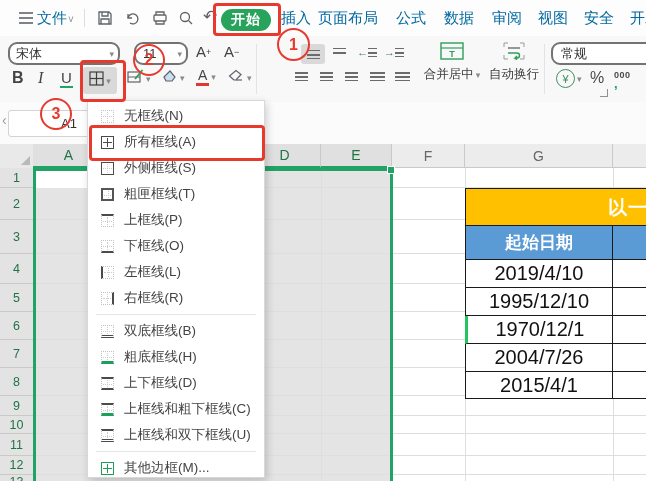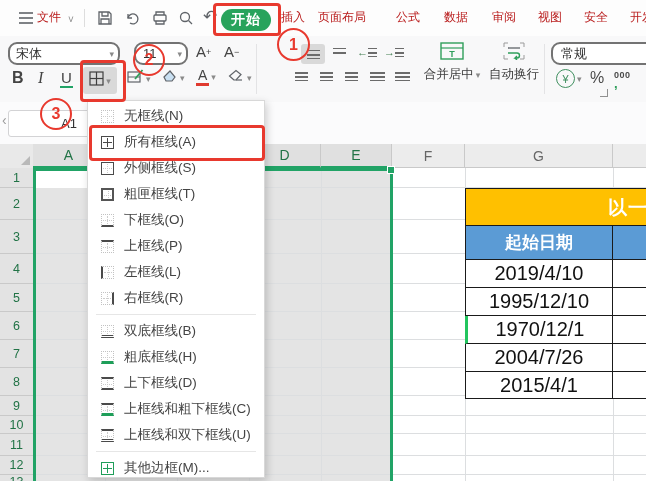--- a/index.html
+++ b/index.html
@@ -2,21 +2,21 @@
 <html><head>
 <meta charset="utf-8">
 <style>
   html,body{margin:0;padding:0;background:#fff;}
   #app{position:relative;width:646px;height:481px;overflow:hidden;
        font-family:"Liberation Sans","DejaVu Sans",sans-serif;
        color:#3a3a3a;background:#fff;-webkit-font-smoothing:antialiased;}
   .abs{position:absolute;}
   
   .menubar{left:0;top:0;width:646px;height:36px;background:#fdfdfd;}
-  .mtab{font-size:12px;color:#b91c1c;top:9px;white-space:nowrap;}
+  .mtab{font-size:15px;color:#0369a1;top:9px;white-space:nowrap;}
   .pill{left:221px;top:9px;width:50px;height:22px;border-radius:12px;
         background:#28a35c;color:#fff;font-size:14px;font-weight:bold;
         display:flex;align-items:center;justify-content:center;letter-spacing:1px;}
   .qicon{top:8px;width:20px;height:20px;display:flex;align-items:center;justify-content:center;color:#5f6368;}
   .vsep{width:1px;background:#ddd;}
   
   .ribbon{left:0;top:36px;width:646px;height:66px;background:#f8f8f9;border-bottom:1px solid #e2e2e4;}
   .combo{background:#fff;border:2px solid #737373;border-radius:9px;font-size:13px;
          display:flex;align-items:center;color:#333;}
   .combo .arr{margin-left:auto;color:#8a8a8a;font-size:9px;padding:0 4px;}
@@ -371,28 +371,28 @@
       </div>
     <div class="dd-item">
         <span class="bx b-out"></span>
         <span class="lbl">外侧框线(S)</span>
       </div>
     <div class="dd-item">
         <span class="bx b-thick"></span>
         <span class="lbl">粗匣框线(T)</span>
       </div>
     <div class="dd-item">
+        <span class="bx b-top"></span>
+        <span class="lbl">上框线(P)</span>
+      </div>
+    <div class="dd-item">
         <span class="bx b-bot"></span>
         <span class="lbl">下框线(O)</span>
       </div>
     <div class="dd-item">
-        <span class="bx b-top"></span>
-        <span class="lbl">上框线(P)</span>
-      </div>
-    <div class="dd-item">
         <span class="bx b-left"></span>
         <span class="lbl">左框线(L)</span>
       </div>
     <div class="dd-item">
         <span class="bx b-right"></span>
         <span class="lbl">右框线(R)</span>
       </div>
     <div class="dd-sep"></div>
     <div class="dd-item">
         <span class="bx b-dblbot"></span>

